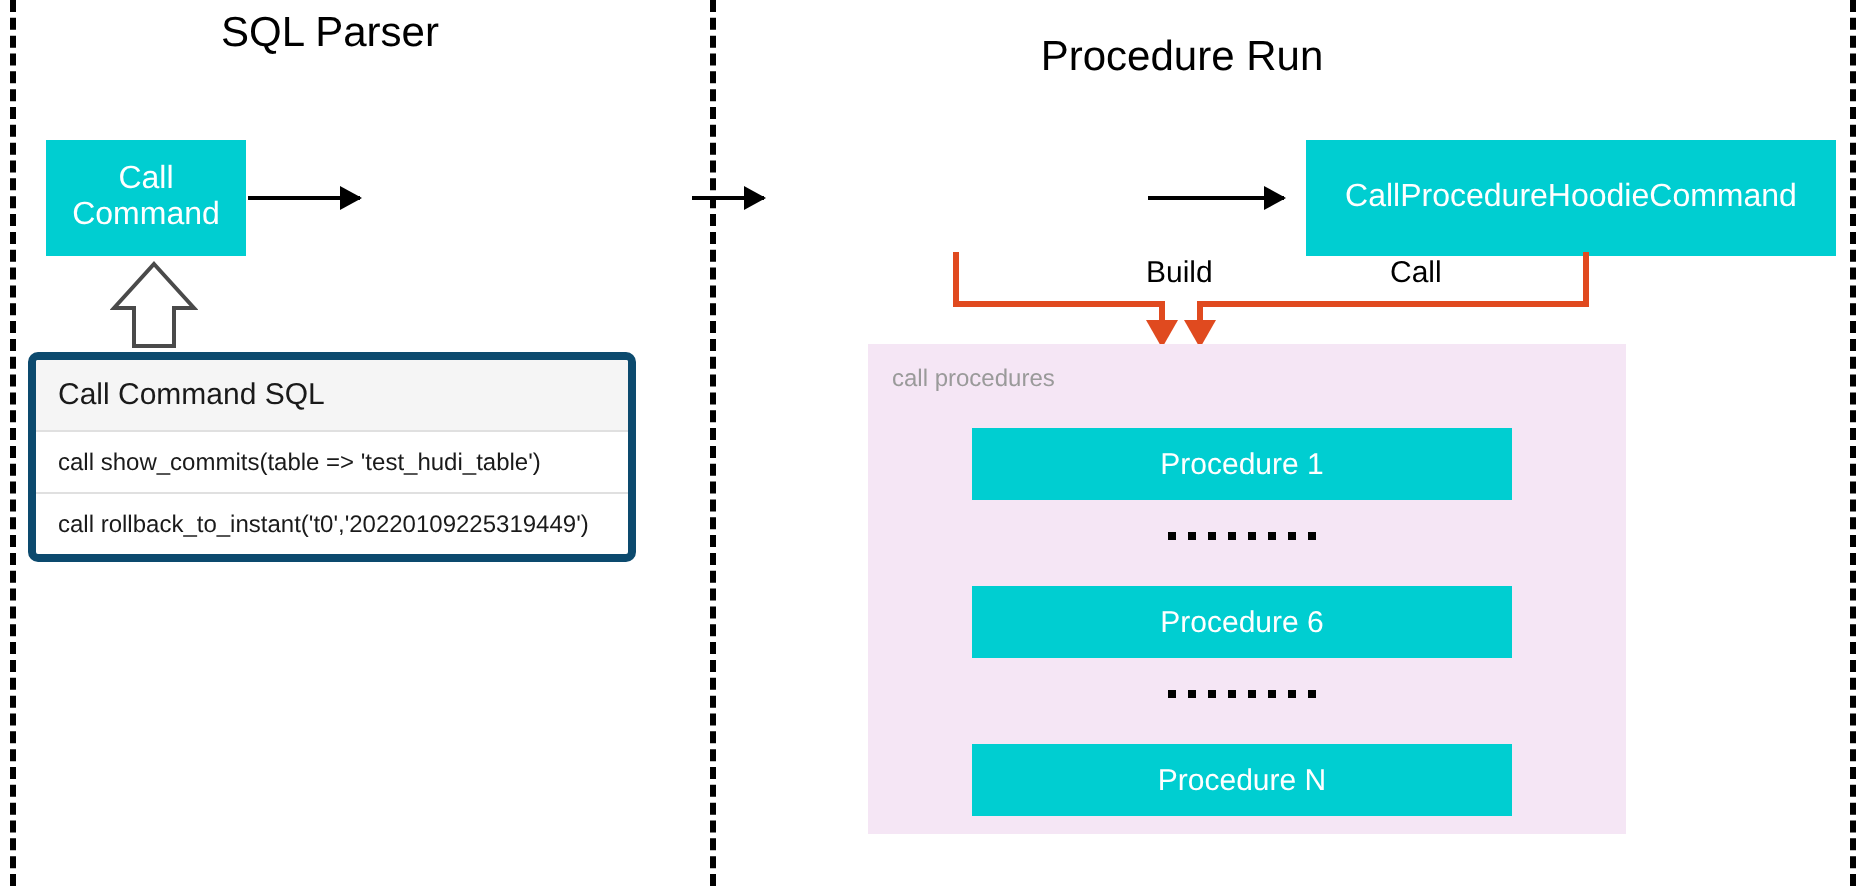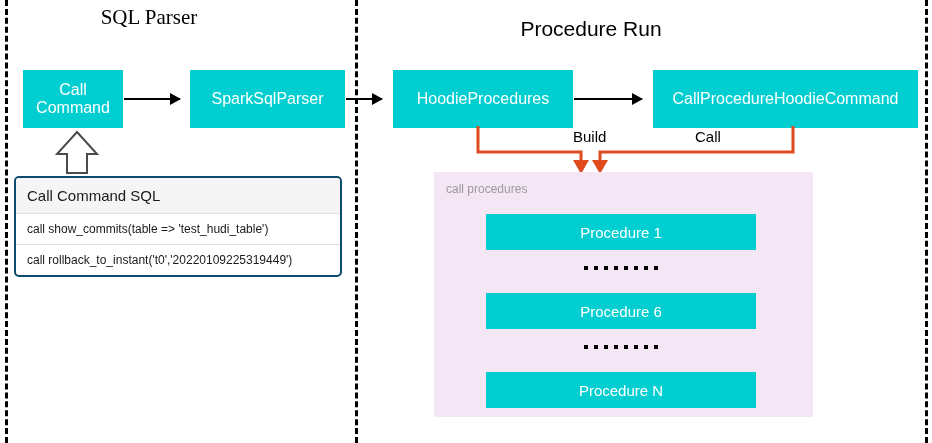--- a/index.html
+++ b/index.html
@@ -29,21 +29,21 @@
   #divider-right  { left: 925px; }
 
   
   .section-title {
     position: absolute;
     font-size: 21px;
     color: #000000;
     white-space: nowrap;
     text-align: center;
   }
-  #title-sql-parser   { left: 0px;   top: 5px;  width: 298px; font-family: Liberation Serif, serif; }
+  #title-sql-parser   { left: 16px;   top: 5px;  width: 298px; }
   #title-procedure-run{ left: 355px; top: 17px;  width: 472px; }
 
   
   .teal-box {
     position: absolute;
     background: #00CED1;
     color: #ffffff;
     display: flex;
     align-items: center;
     justify-content: center;
@@ -87,22 +87,22 @@
     top: 130px;
     width: 44px;
     height: 45px;
   }
 
   
   #sql-table {
     position: absolute;
     left: 14px;
     top: 176px;
-    width: 328px;
-    border: 2px solid #0c4a6e;
+    width: 304px;
+    border: 4px solid #0c4a6e;
     border-radius: 5px;
     background: #ffffff;
     box-sizing: border-box;
     overflow: hidden;
   }
   #sql-table-header {
     background: #F5F5F5;
     border-bottom: 1px solid #E0E0E0;
     font-size: 15px;
     color: #1a1a1a;
@@ -196,22 +196,20 @@
 
   <div class="divider" id="divider-left"></div>
   <div class="divider" id="divider-mid"></div>
   <div class="divider" id="divider-right"></div>
 
   <div class="section-title" id="title-sql-parser">SQL Parser</div>
   <div class="section-title" id="title-procedure-run">Procedure Run</div>
 
   <div class="teal-box" id="box-call-command">Call
 Command</div>
-  <div class="teal-box" id="box-spark-sql-parser">SparkSqlParser</div>
-  <div class="teal-box" id="box-hoodie-procedures">HoodieProcedures</div>
   <div class="teal-box" id="box-call-proc-command">CallProcedureHoodieCommand</div>
 
   <div class="arrow-h" id="arrow-cc-to-ssp"></div>
   <div class="arrow-h" id="arrow-ssp-to-hp"></div>
   <div class="arrow-h" id="arrow-hp-to-cpc"></div>
 
   <svg id="hollow-up-arrow" viewBox="0 0 44 45">
     <polygon points="22,2 42,24 32,24 32,43 12,43 12,24 2,24" fill="#ffffff" stroke="#4A4A4A" stroke-width="2"></polygon>
   </svg>
 

